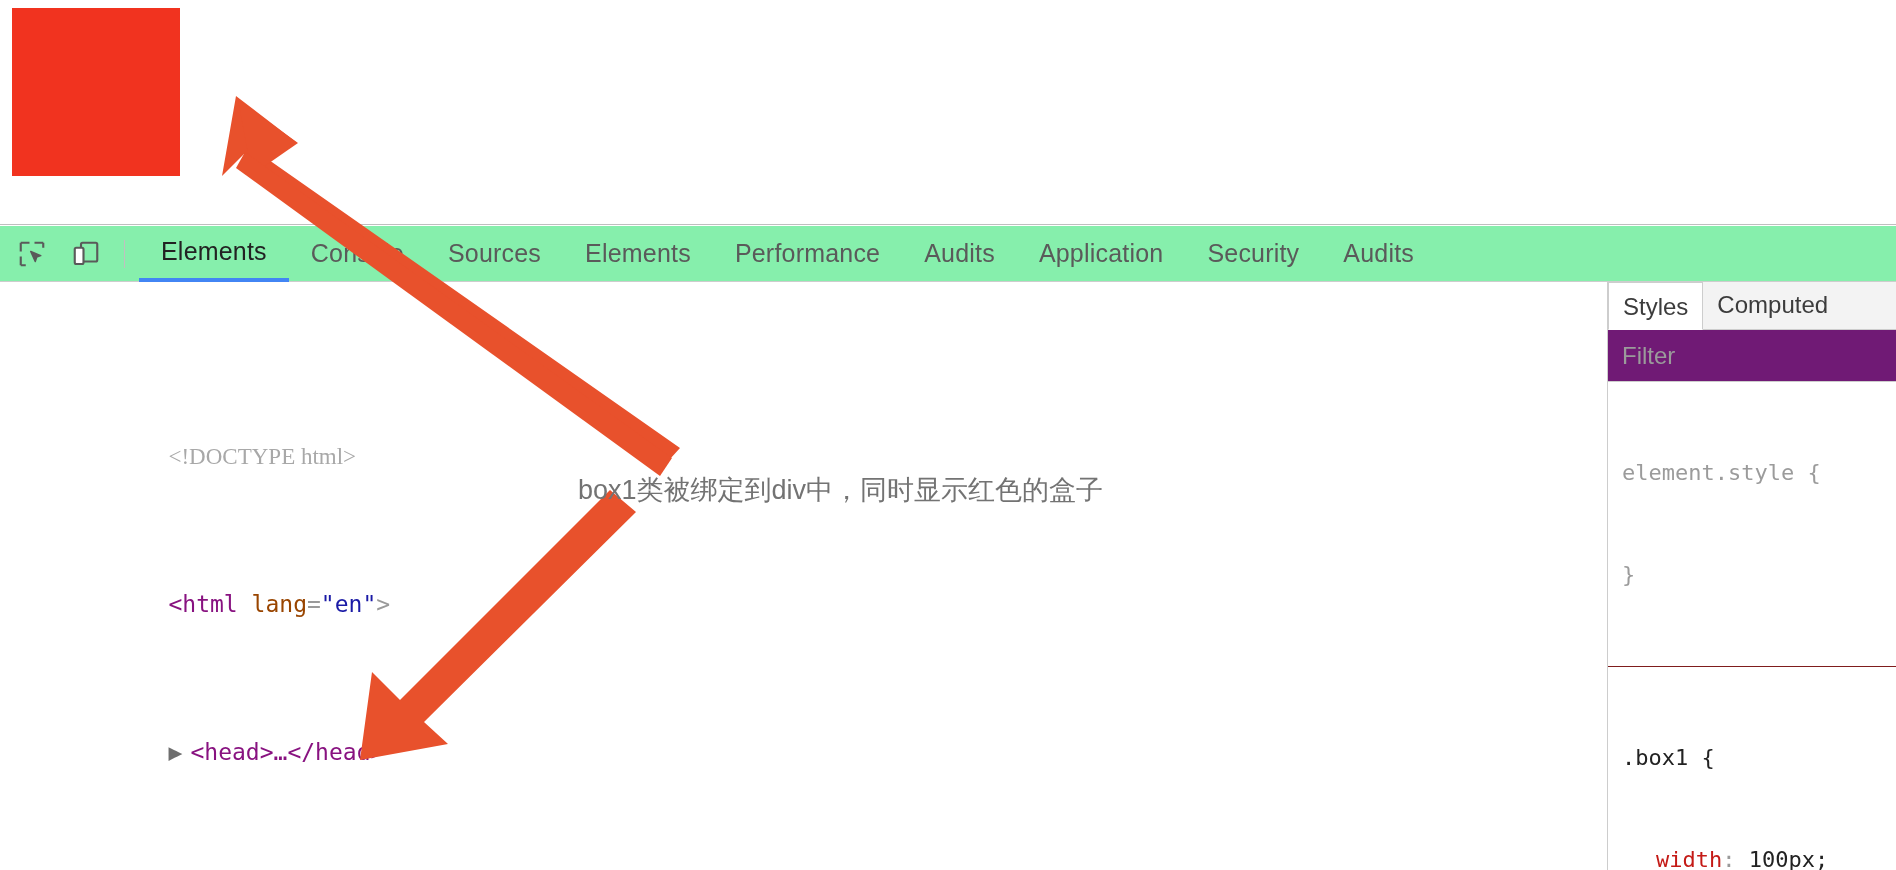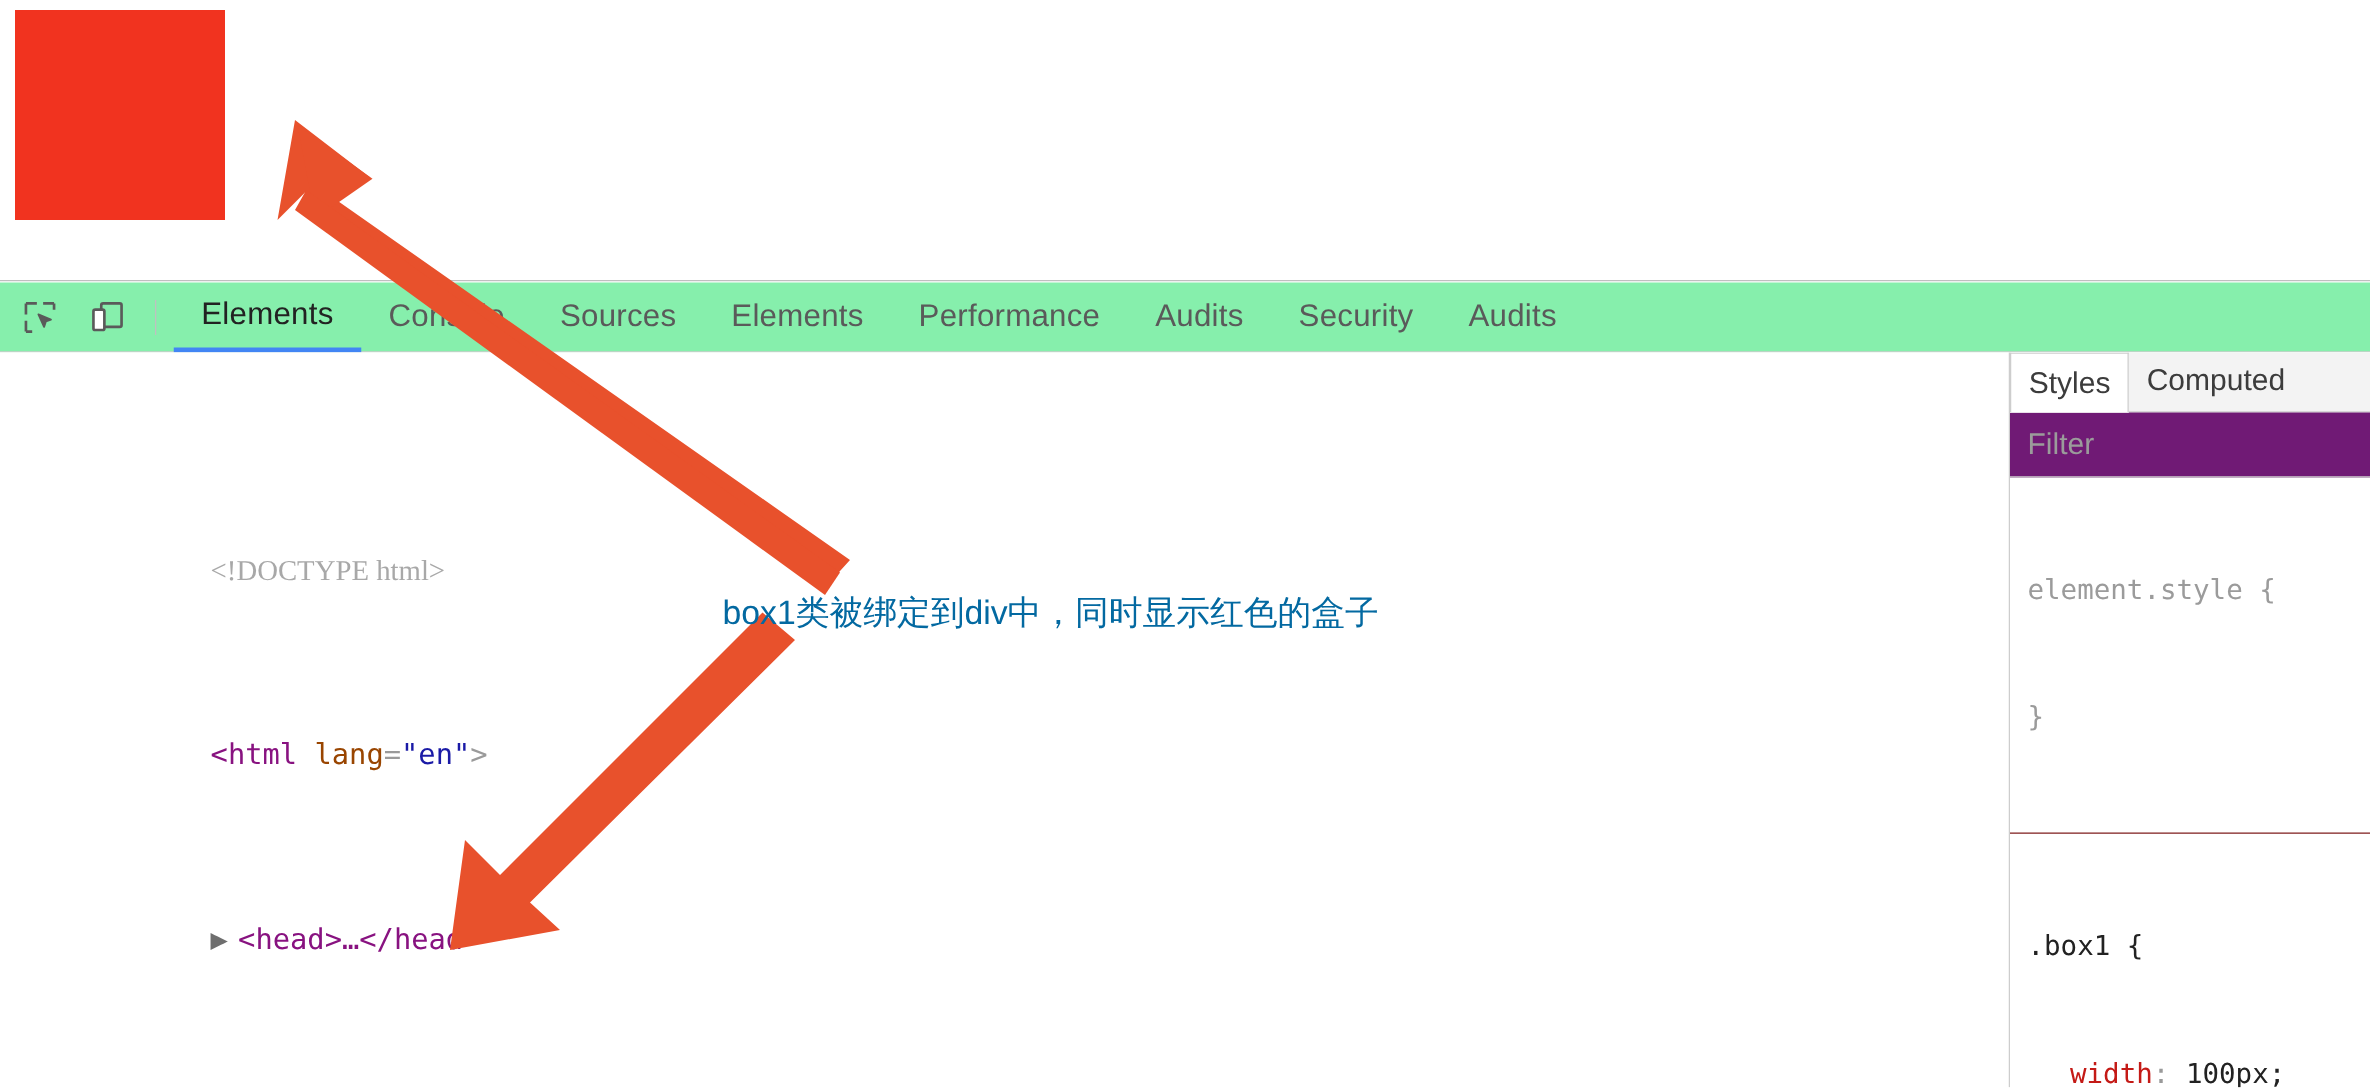--- a/index.html
+++ b/index.html
@@ -191,21 +191,21 @@
   .prop      { color: #c41a16; }
   .val       { color: #222222; }
   .indent1   { padding-left: 34px; }
 
   
   #annotation-text {
     position: absolute;
     left: 578px;
     top: 472px;
     font-size: 27px;
-    color: #0369a1;
+    color: #737373;
     font-family: "Liberation Sans", sans-serif;
     white-space: nowrap;
     z-index: 40;
   }
   #arrow-layer {
     position: absolute;
     left: 0; top: 0;
     width: 1896px;
     height: 870px;
     pointer-events: none;
@@ -235,20 +235,21 @@
       </svg>
     </div>
     <div class="tool-sep"></div>
     <div class="panel-tabs">
       <div class="panel-tab active">Elements</div>
       <div class="panel-tab">Console</div>
       <div class="panel-tab">Sources</div>
       <div class="panel-tab">Elements</div>
       <div class="panel-tab">Performance</div>
       <div class="panel-tab">Audits</div>
+      <div class="panel-tab">Application</div>
       <div class="panel-tab">Security</div>
       <div class="panel-tab">Audits</div>
     </div>
   </div>
 
   <div id="devtools-body">
 
     <div id="dom-pane">
       <div id="dom-tree">
 

